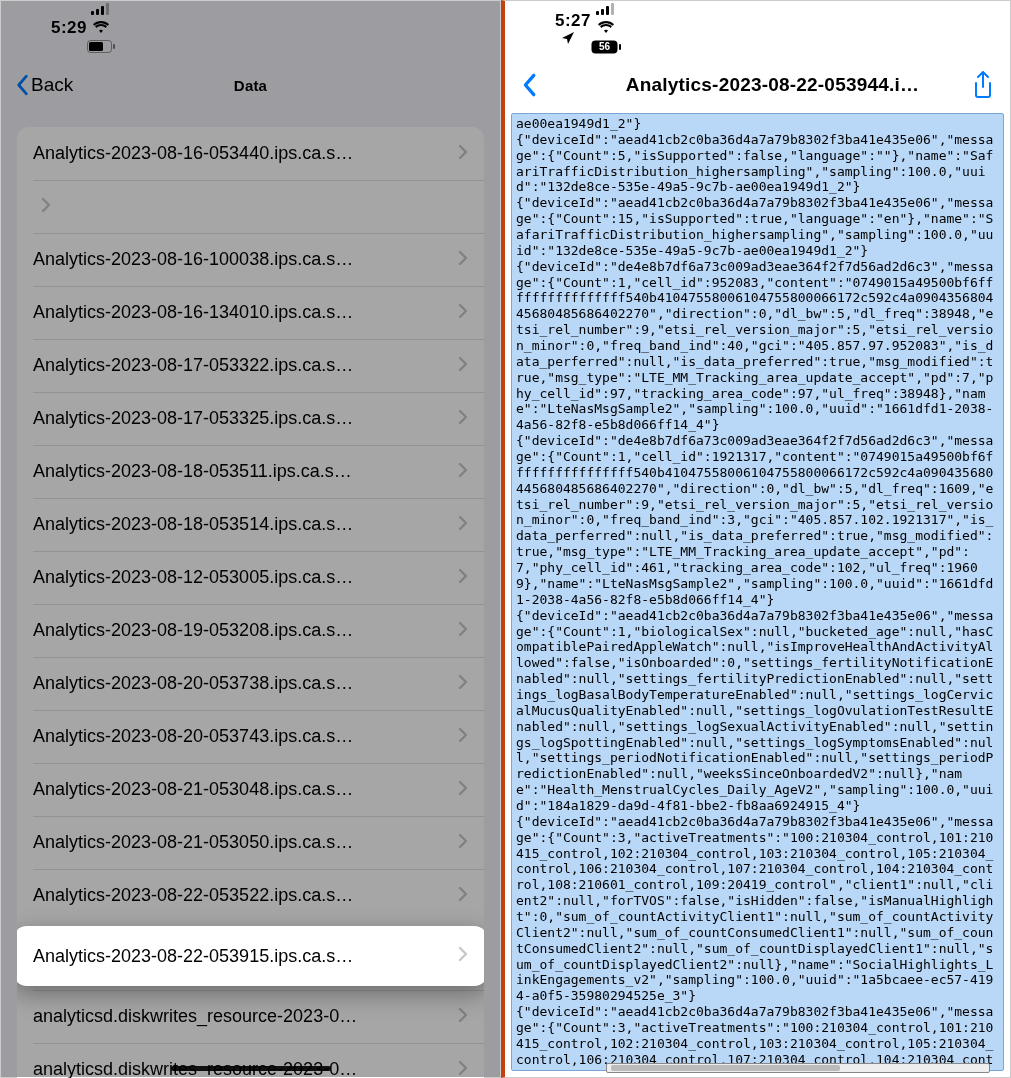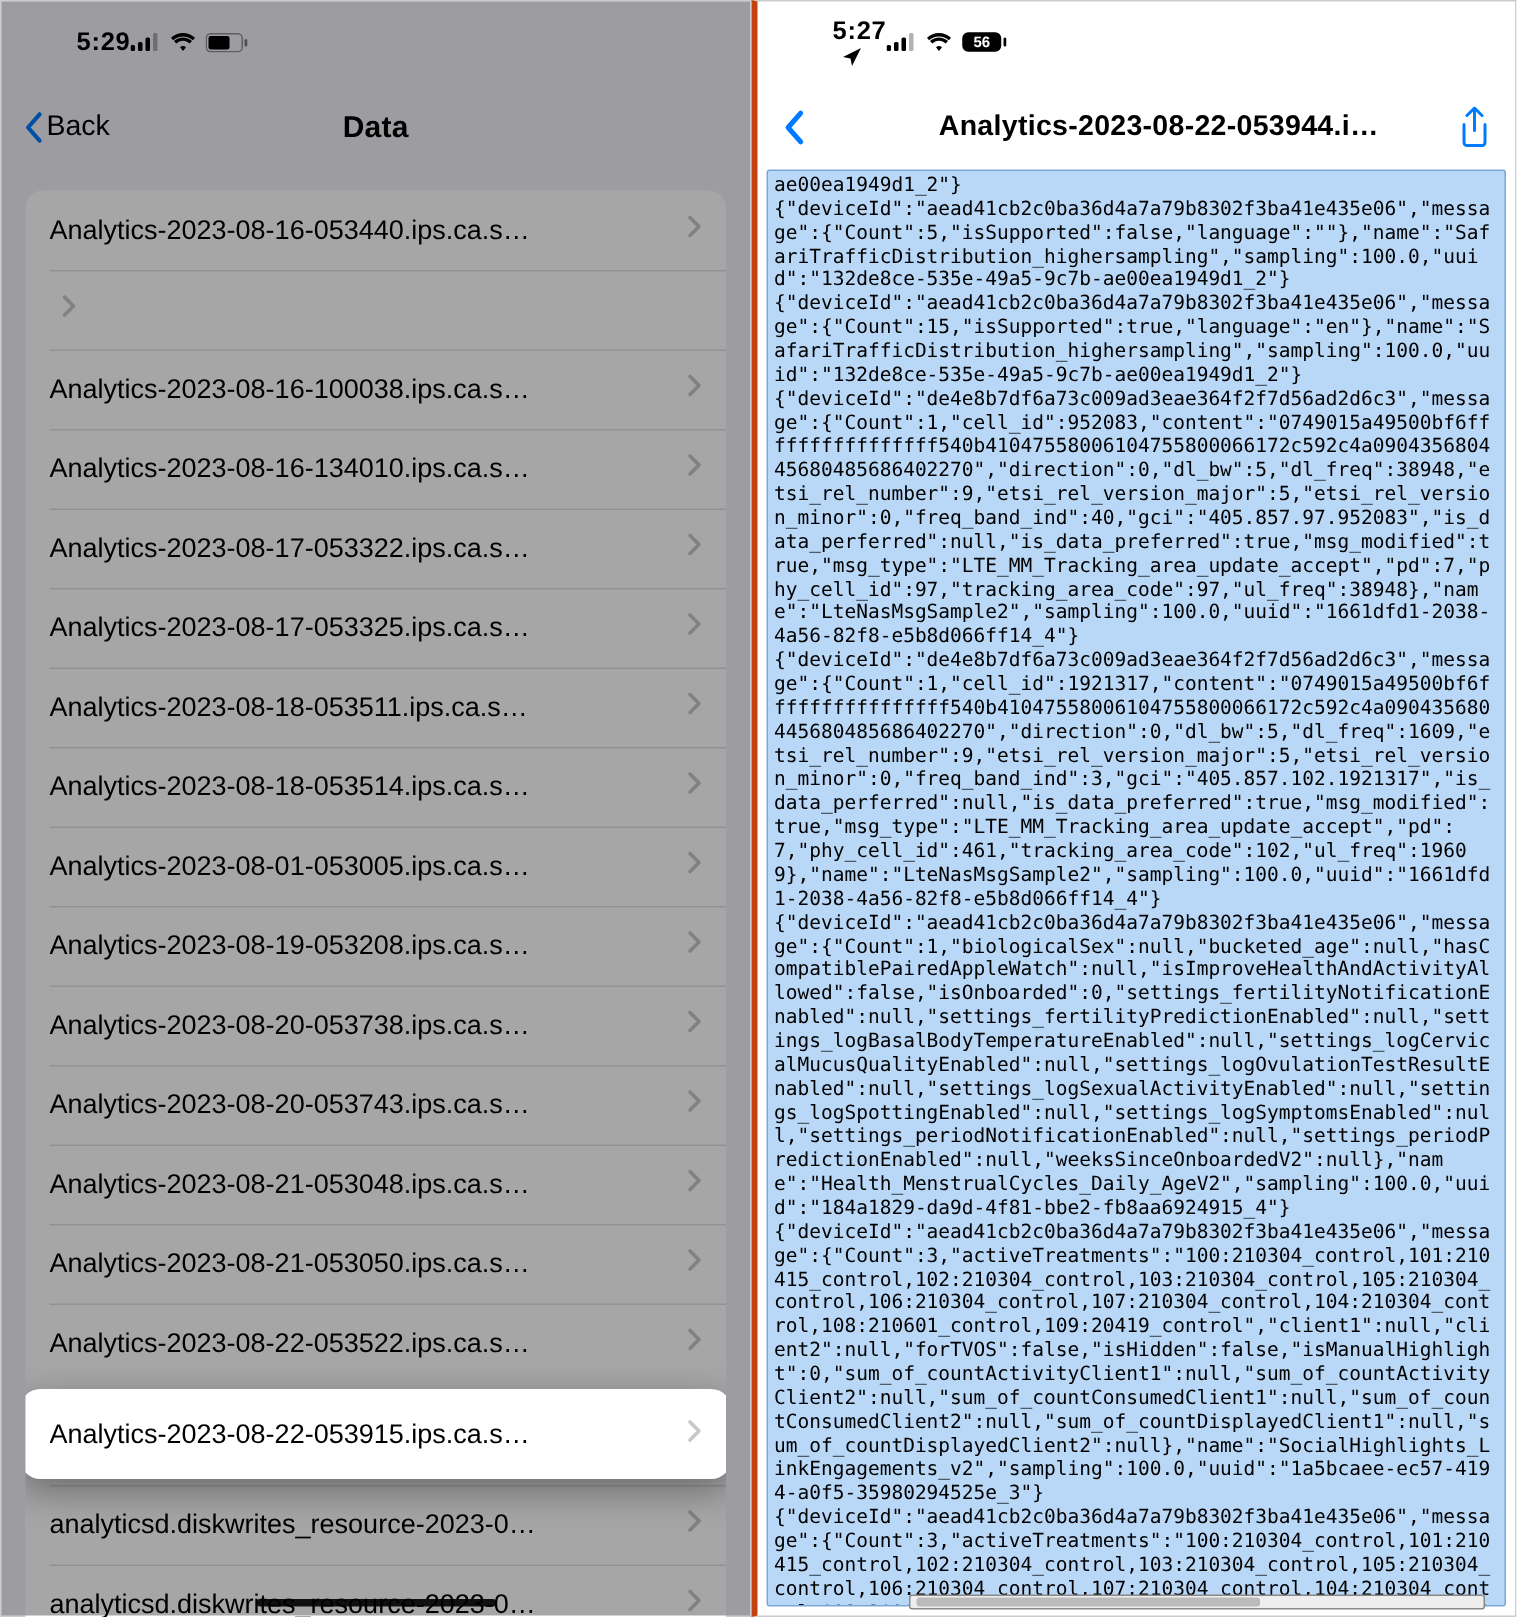--- a/index.html
+++ b/index.html
@@ -7,28 +7,28 @@
   .container { display:flex; width:1011px; height:1078px; }
   .phone { position:relative; height:1078px; border:1px solid #ccc; background:#f2f2f7; }
   .phone.left { width:501px; }
   .phone.right { width:510px; border-left:4px solid #c2410c; background:#fff; }
   
   .dim-overlay { position:absolute; inset:0; background:rgba(0,0,0,0.35); pointer-events:none; z-index:50; }
 
   
   .status-bar { height:54px; display:flex; align-items:center; justify-content:flex-start; padding:0 30px 0 50px; font-size:17px; font-weight:600; color:#000; }
   .status-time { letter-spacing:0.5px; }
-  .status-icons { display:flex; align-items:center; gap:6px; }
+  .status-icons { display:flex; align-items:center; gap:6px;flex-direction:column; }
   .icon-svg { display:block; }
 
   
   .nav-bar { height:60px; display:flex; align-items:center; justify-content:center; position:relative; padding:0 12px; }
   .nav-back { position:absolute; left:8px; top:0; bottom:0; display:flex; align-items:center; color:#000000; font-size:19px; gap:2px; cursor:pointer; padding:0 6px; }
   .nav-back svg { stroke:#007aff; }
-  .nav-title { font-size:20px; font-weight:600; color:#000; letter-spacing:0.2px; }
+  .nav-title { font-size:15px; font-weight:600; color:#000; letter-spacing:0.2px; }
   .nav-share { position:absolute; right:16px; top:0; bottom:0; display:flex; align-items:center; cursor:pointer; }
   .right .nav-bar { border-bottom:none; }
   .right .nav-title { font-size:19px; font-weight:700; max-width:320px; white-space:nowrap; overflow:hidden; text-overflow:clip; text-align:center; }
   .right .nav-back { left:10px; }
 
   
   .list-wrap { padding:12px 16px; height:calc(1078px - 54px - 60px); overflow:hidden; }
   .list { background:transparent; }
   .row { display:flex; align-items:center; height:53px; padding:0 16px; background:#fff; border-radius:12px; margin-bottom:0; position:relative; }
   .row + .row::before { content:""; position:absolute; left:16px; right:0; top:0; height:1px; background:rgba(0,0,0,0.12); }
@@ -127,21 +127,21 @@
                 <path d="M2 2L8 8L2 14" stroke="#c7c7cc" stroke-width="2.4" stroke-linecap="round" stroke-linejoin="round"></path>
               </svg></span>
           </div>
           <div class="row">
             <span class="row-label">Analytics-2023-08-18-053514.ips.ca.s…</span>
             <span class="row-chevron"><svg width="10" height="16" viewBox="0 0 10 16" fill="none">
                 <path d="M2 2L8 8L2 14" stroke="#c7c7cc" stroke-width="2.4" stroke-linecap="round" stroke-linejoin="round"></path>
               </svg></span>
           </div>
           <div class="row">
-            <span class="row-label">Analytics-2023-08-01-053005.ips.ca.s…</span>
+            <span class="row-label">Analytics-2023-08-12-053005.ips.ca.s…</span>
             <span class="row-chevron"><svg width="10" height="16" viewBox="0 0 10 16" fill="none">
                 <path d="M2 2L8 8L2 14" stroke="#c7c7cc" stroke-width="2.4" stroke-linecap="round" stroke-linejoin="round"></path>
               </svg></span>
           </div>
           <div class="row">
             <span class="row-label">Analytics-2023-08-19-053208.ips.ca.s…</span>
             <span class="row-chevron"><svg width="10" height="16" viewBox="0 0 10 16" fill="none">
                 <path d="M2 2L8 8L2 14" stroke="#c7c7cc" stroke-width="2.4" stroke-linecap="round" stroke-linejoin="round"></path>
               </svg></span>
           </div>

